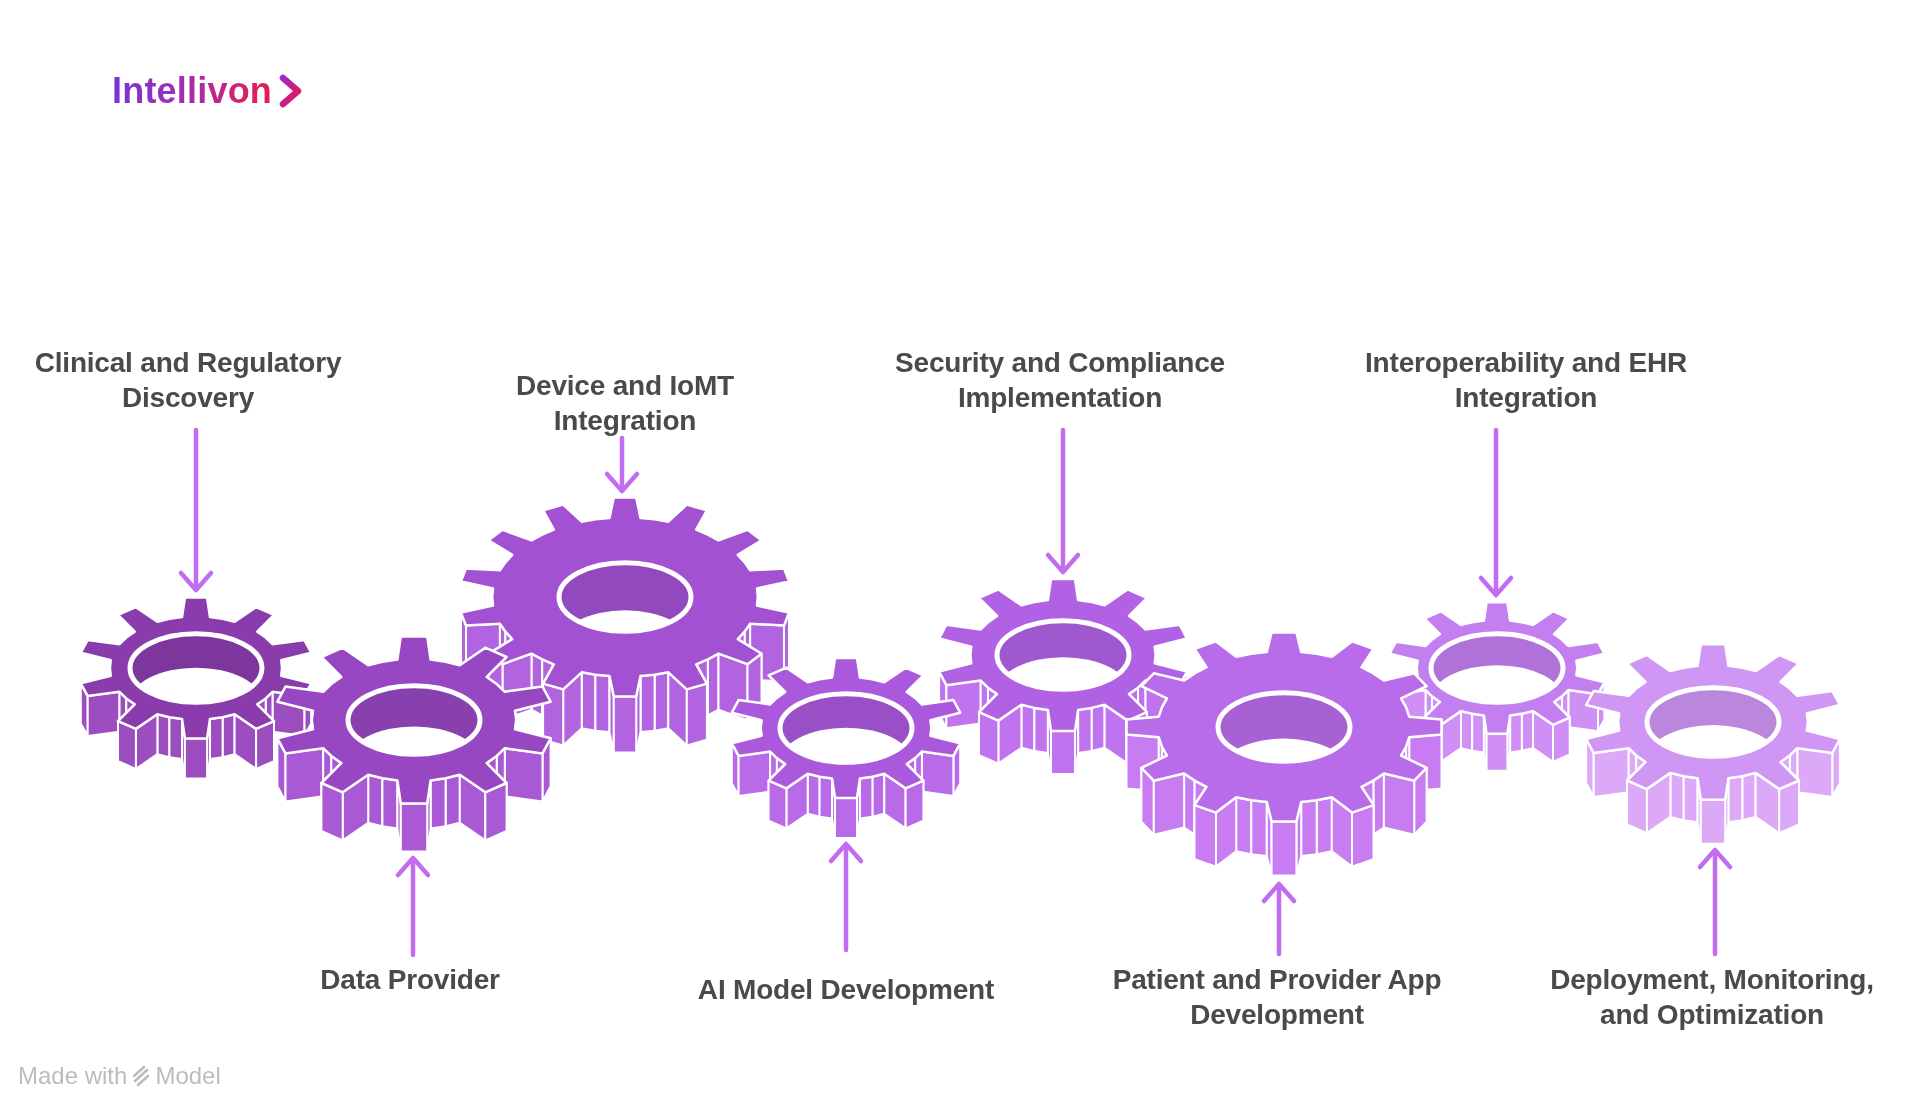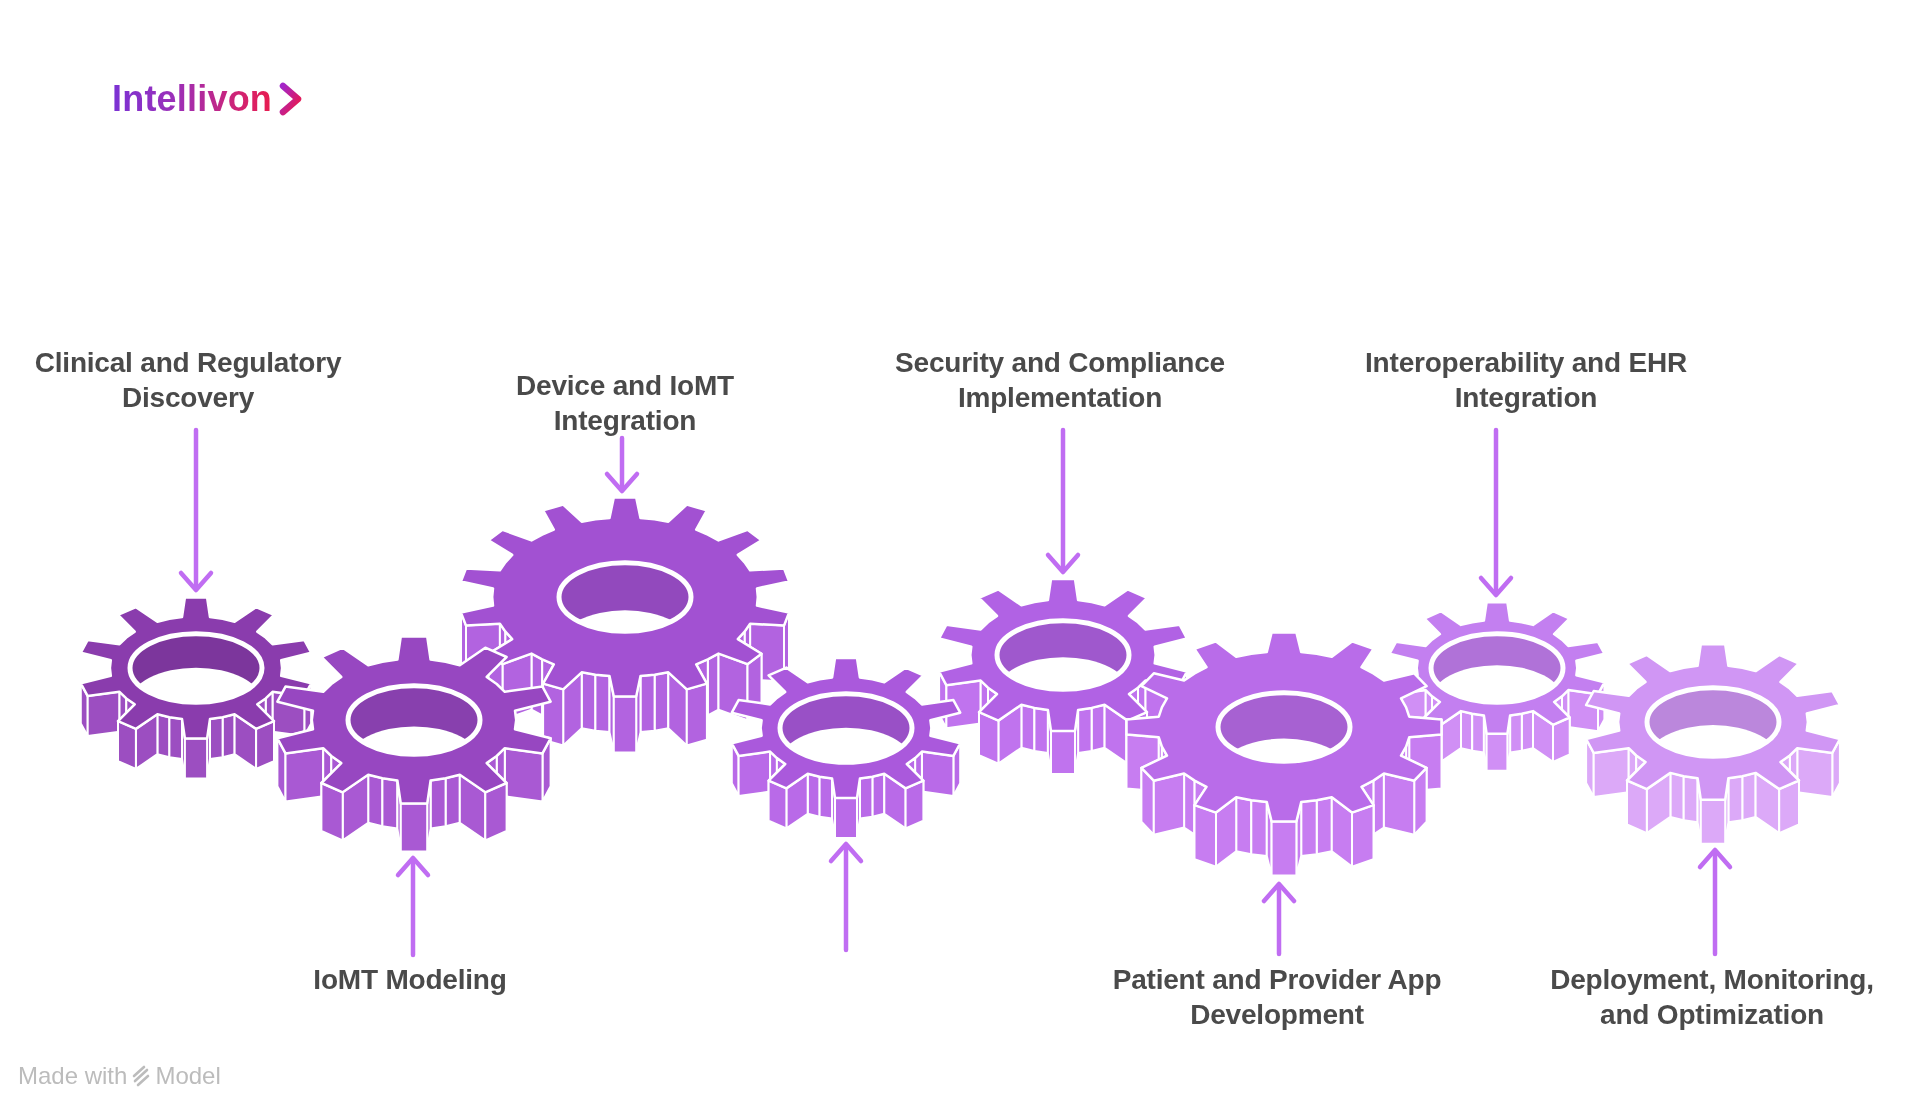--- a/index.html
+++ b/index.html
@@ -5,21 +5,21 @@
   html,body{margin:0;padding:0;background:#fff;}
   .canvas{
     position:relative;
     width:1920px;height:1107px;
     background:#ffffff;
     overflow:hidden;
     font-family:"Liberation Sans", sans-serif;
   }
   .logo{
     position:absolute;left:112px;top:70px;
-    display:flex;align-items:center;gap:6px;margin-top:8px;
+    display:flex;align-items:center;gap:6px;
   }
   .logo-text{
     font-size:36px;font-weight:700;letter-spacing:0.2px;
     color:#b0269b;
   }
   @supports ((-webkit-background-clip:text) or (background-clip:text)){
     .logo-text{
       background:linear-gradient(90deg,#7b32d4 0%,#9c2fb8 40%,#cf2375 78%,#e81d4f 100%);
       -webkit-background-clip:text;background-clip:text;
       color:transparent;
@@ -402,26 +402,29 @@
       </g>
     </svg>
     <span>Model</span>
   </div>
 
 <div class="step-label" style="left: -32px; top: 345px; width: 440px;">
       <div>Clinical and Regulatory</div>
       <div>Discovery</div>
     </div>
     <div class="step-label" style="left: 170px; top: 962px; width: 480px;">
-      <div>IoMT Modeling</div>
+      <div>Data Provider</div>
     </div>
     <div class="step-label" style="left: 415px; top: 368px; width: 420px;">
       <div>Device and IoMT</div>
       <div>Integration</div>
     </div>
+    <div class="step-label" style="left: 606px; top: 972px; width: 480px;">
+      <div>AI Model Development</div>
+    </div>
     <div class="step-label" style="left: 830px; top: 345px; width: 460px;">
       <div>Security and Compliance</div>
       <div>Implementation</div>
     </div>
     <div class="step-label" style="left: 1037px; top: 962px; width: 480px;">
       <div>Patient and Provider App</div>
       <div>Development</div>
     </div>
     <div class="step-label" style="left: 1296px; top: 345px; width: 460px;">
       <div>Interoperability and EHR</div>

